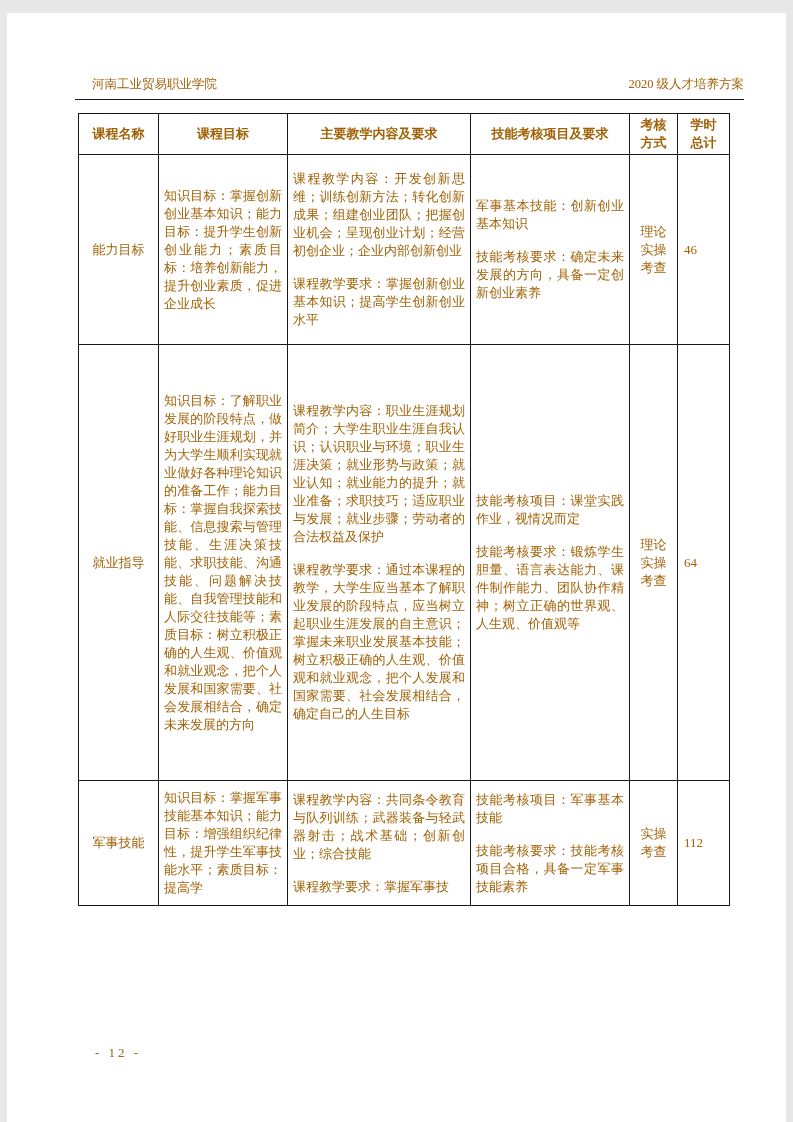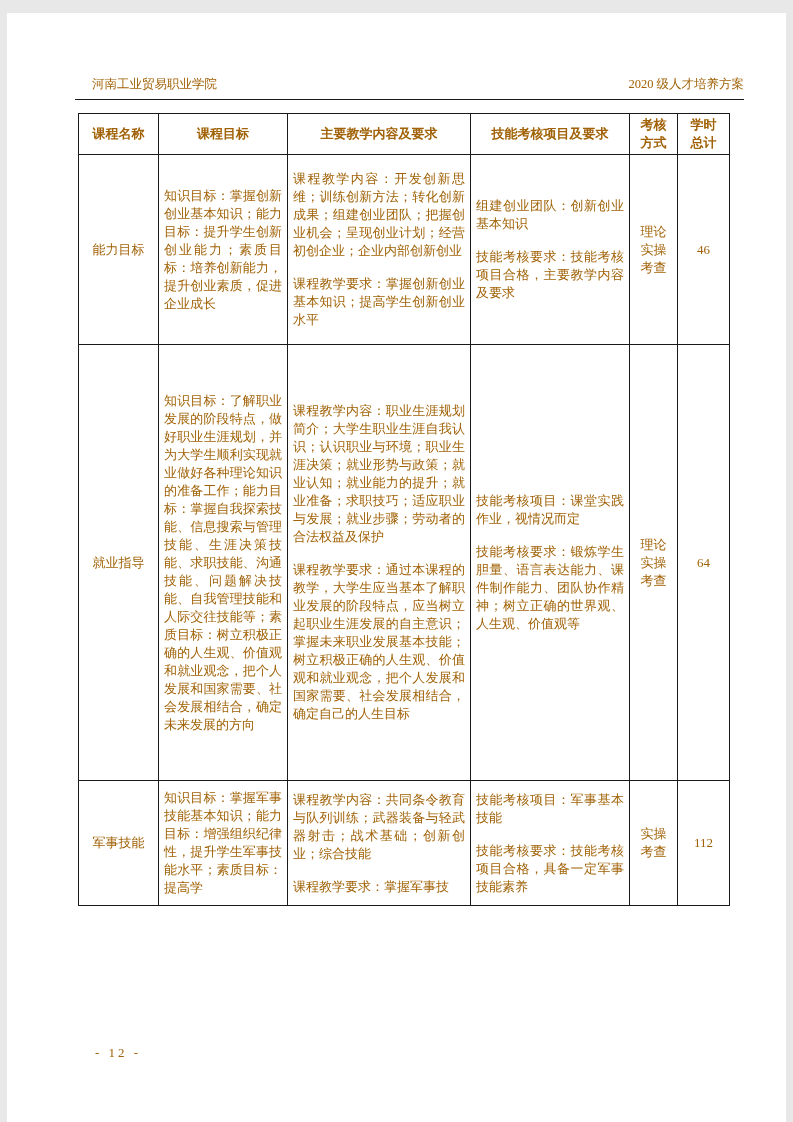--- a/index.html
+++ b/index.html
@@ -65,21 +65,21 @@
     vertical-align: middle;
     padding: 3px 5px;
   }
   td.c-method {
     text-align: center;
     vertical-align: middle;
     white-space: pre-line;
     padding: 2px 2px;
   }
   td.c-hours {
-    text-align: center;
+    text-align: left;
     vertical-align: middle;
     padding: 2px 6px;
     font-family: "Liberation Serif", "DejaVu Serif", serif;
   }
   td.c-text p { margin: 0; }
   td.c-text p + p { margin-top: 15px; }
 
   tr.h-head  { height: 41px; }
   tr.h-r0    { height: 121px; }
   tr.h-r1    { height: 190px; }
@@ -132,22 +132,22 @@
       <tr class="h-r1">
         <td class="c-name">能力目标</td>
         <td class="c-text">
           <p>知识目标：掌握创新创业基本知识；能力目标：提升学生创新创业能力；素质目标：培养创新能力，提升创业素质，促进企业成长</p>
         </td>
         <td class="c-text">
           <p>课程教学内容：开发创新思维；训练创新方法；转化创新成果；组建创业团队；把握创业机会；呈现创业计划；经营初创企业；企业内部创新创业</p>
           <p>课程教学要求：掌握创新创业基本知识；提高学生创新创业水平</p>
         </td>
         <td class="c-text">
-          <p>组建创业团队：创新创业基本知识</p>
-          <p>技能考核要求：技能考核项目合格，主要教学内容及要求</p>
+          <p>军事基本技能：创新创业基本知识</p>
+          <p>技能考核要求：确定未来发展的方向，具备一定创新创业素养</p>
         </td>
         <td class="c-method">理论
 实操
 考查</td>
         <td class="c-hours">46</td>
       </tr>
 
       <tr class="h-r2">
         <td class="c-name">就业指导</td>
         <td class="c-text">

